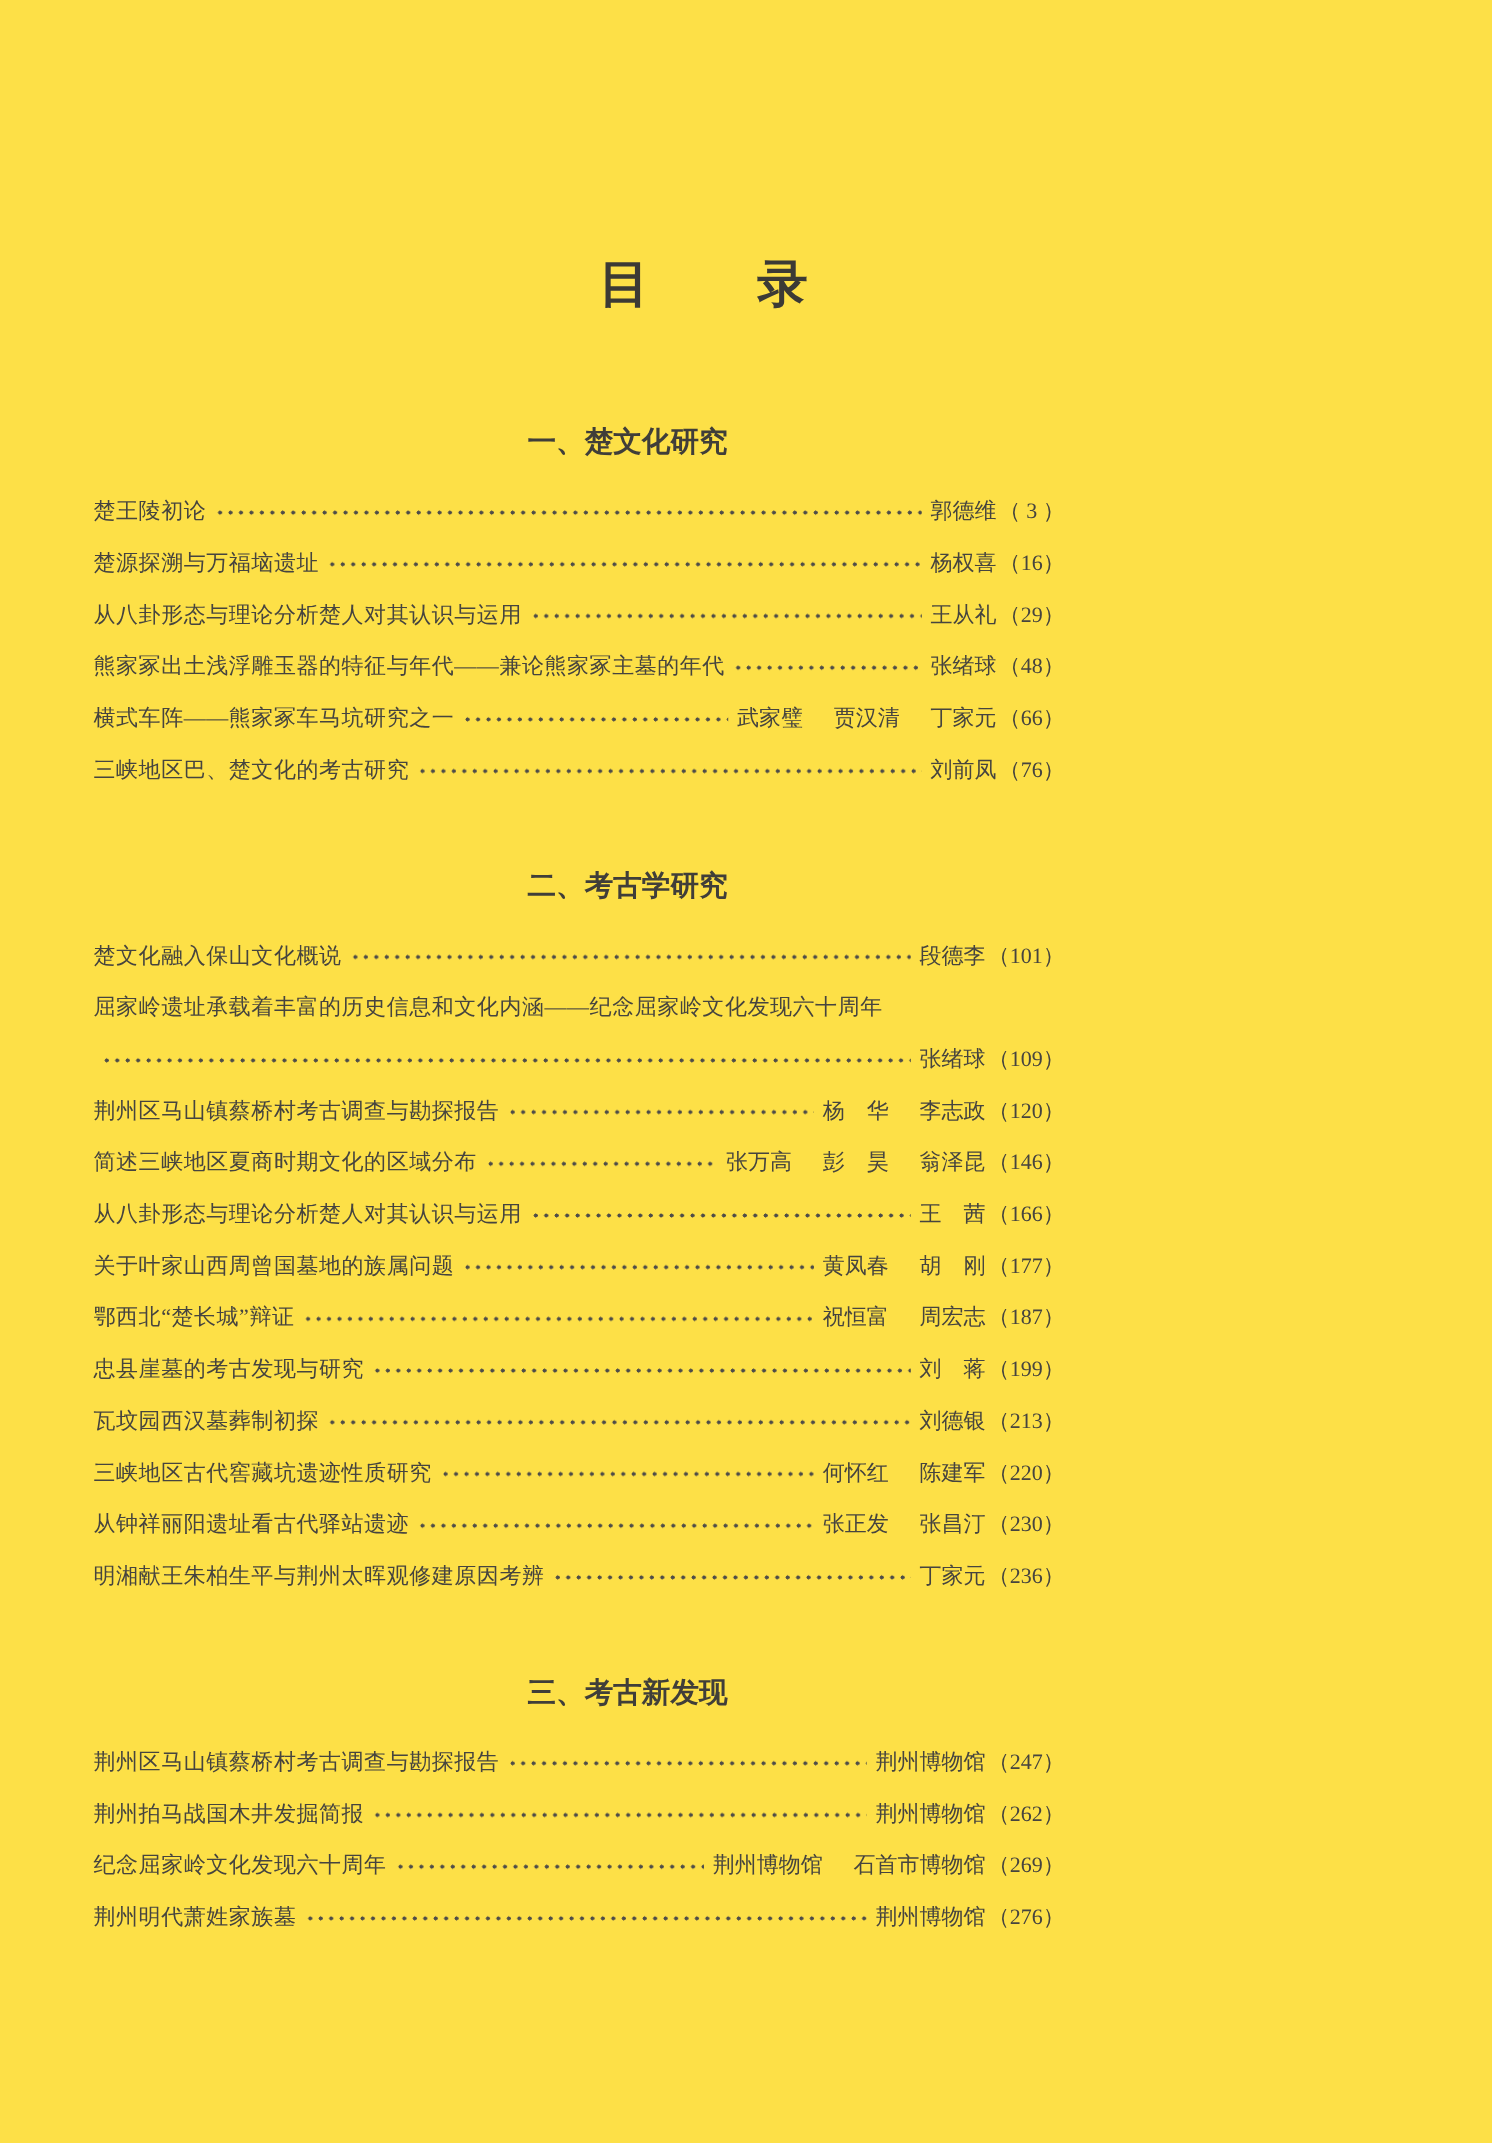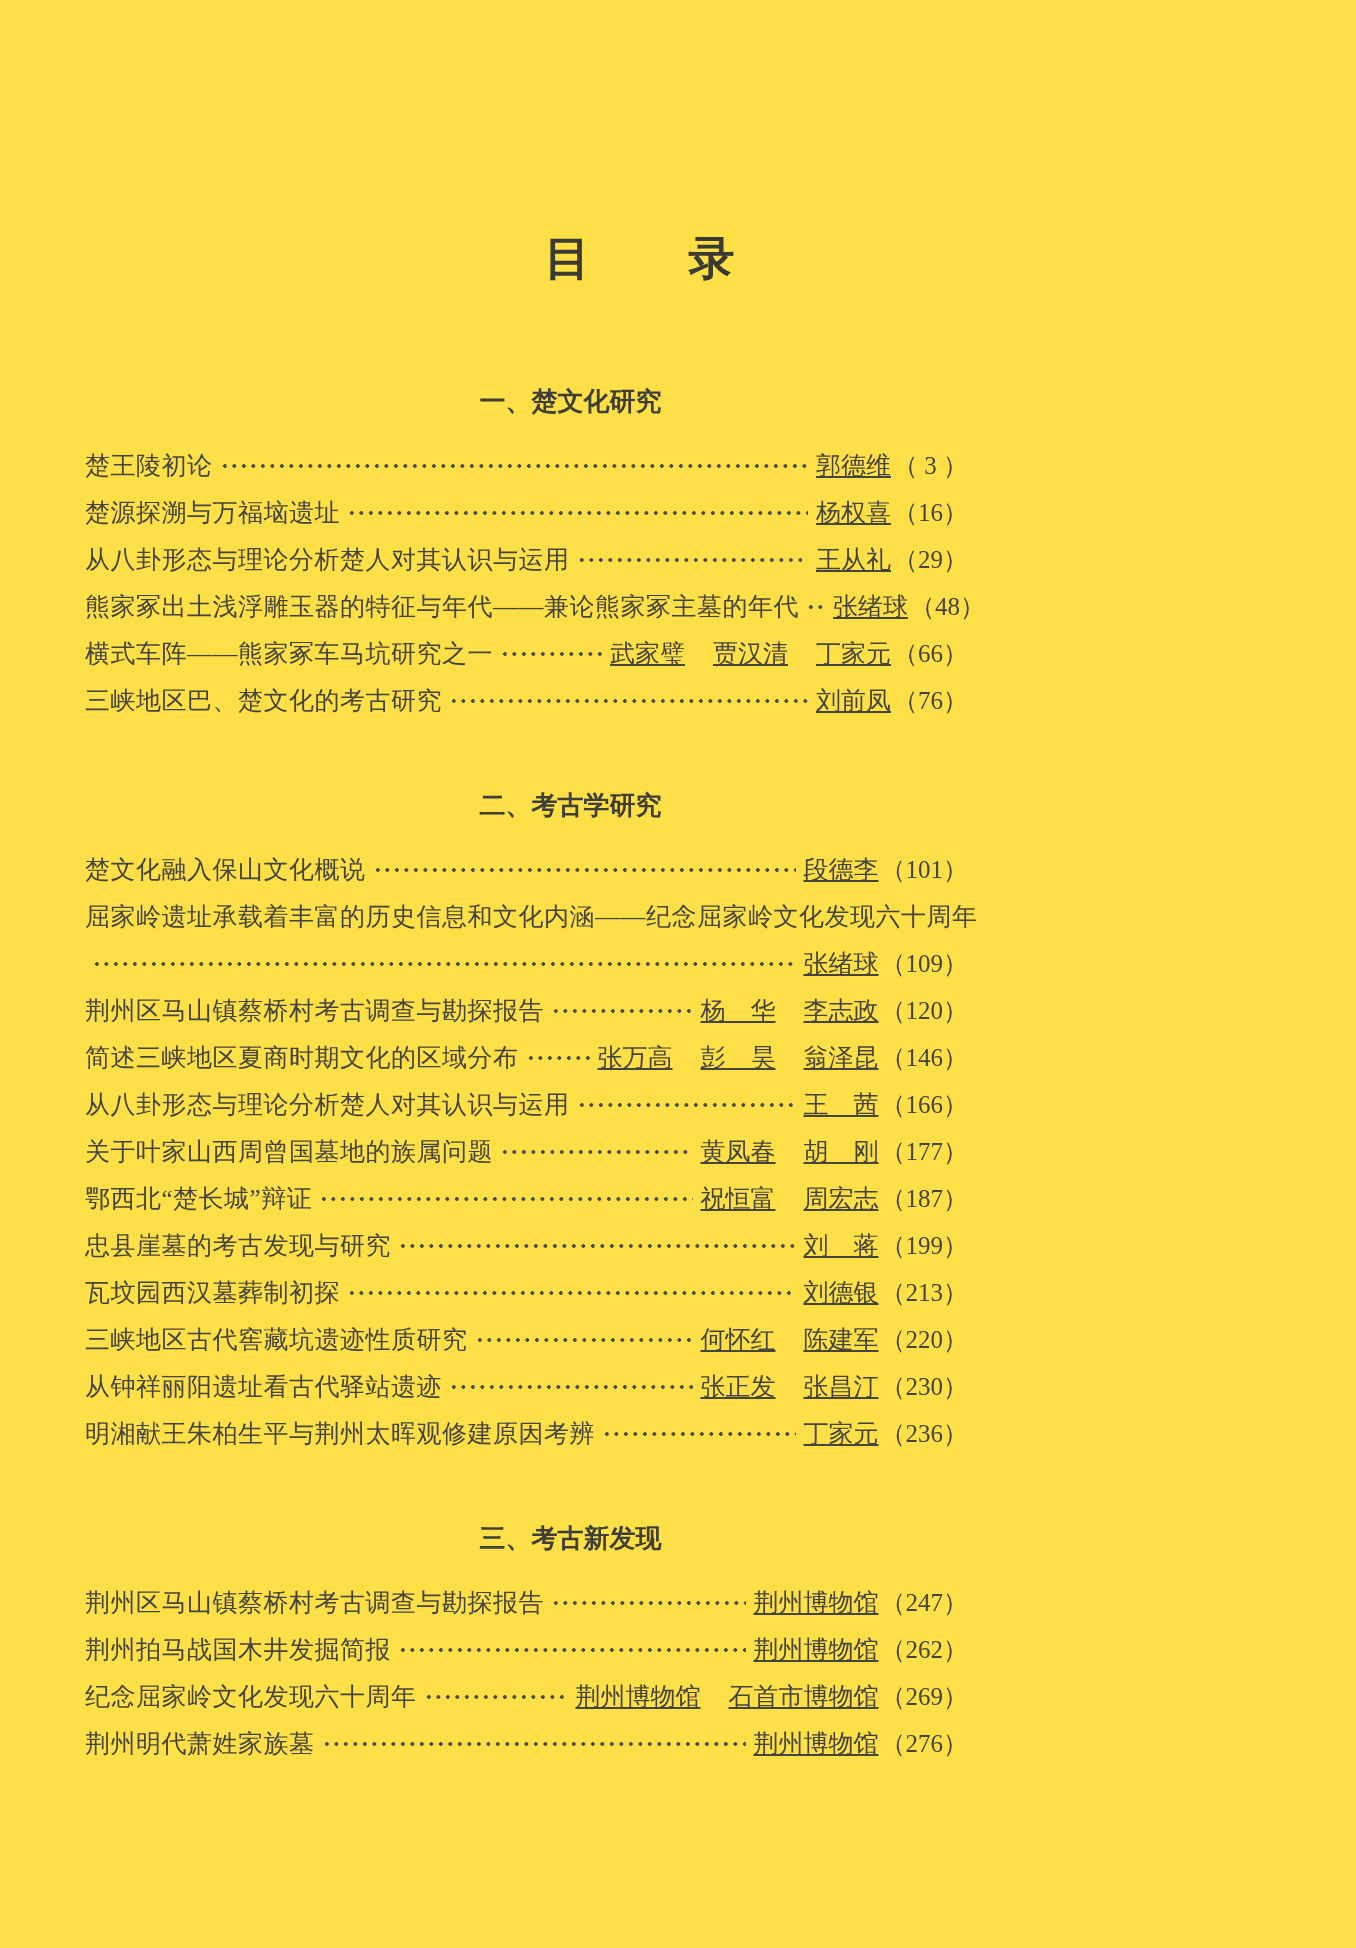--- a/index.html
+++ b/index.html
@@ -34,37 +34,37 @@
     font-size: 26px;
     line-height: 42px;
     color: #403e39;
     text-align: center;
     transform: translateX(44px);
     margin: 60px 0 20px 0;
   }
   .entry-row {
     display: flex;
     align-items: baseline;
-    font-size: 25px;
+    font-size: 20px;
     line-height: 47px;
     white-space: nowrap;
   }
   .entry-title { flex: 0 0 auto; letter-spacing: 0.5px; }
   .leader {
     flex: 1 1 auto;
     min-width: 18px;
     height: 10px;
     margin: 0 8px;
     align-self: center;
     background-image: radial-gradient(circle at 4px 5px, #4e4c48 1.7px, rgba(0,0,0,0) 2px);
     background-size: 9.5px 10px;
     background-repeat: repeat-x;
     background-position: left center;
   }
-  .entry-author { flex: 0 0 auto; text-decoration: underline; }
+  .entry-author { flex: 0 0 auto; }
   .entry-author + .entry-author { margin-left: 28px; }
   .entry-page { flex: 0 0 auto; margin-left: 2px; }
 </style>
 </head>
 <body>
 
 <div class="page">
   <div class="content">
     <h1 class="doc-title">目　　录</h1>
     <div id="sections">

